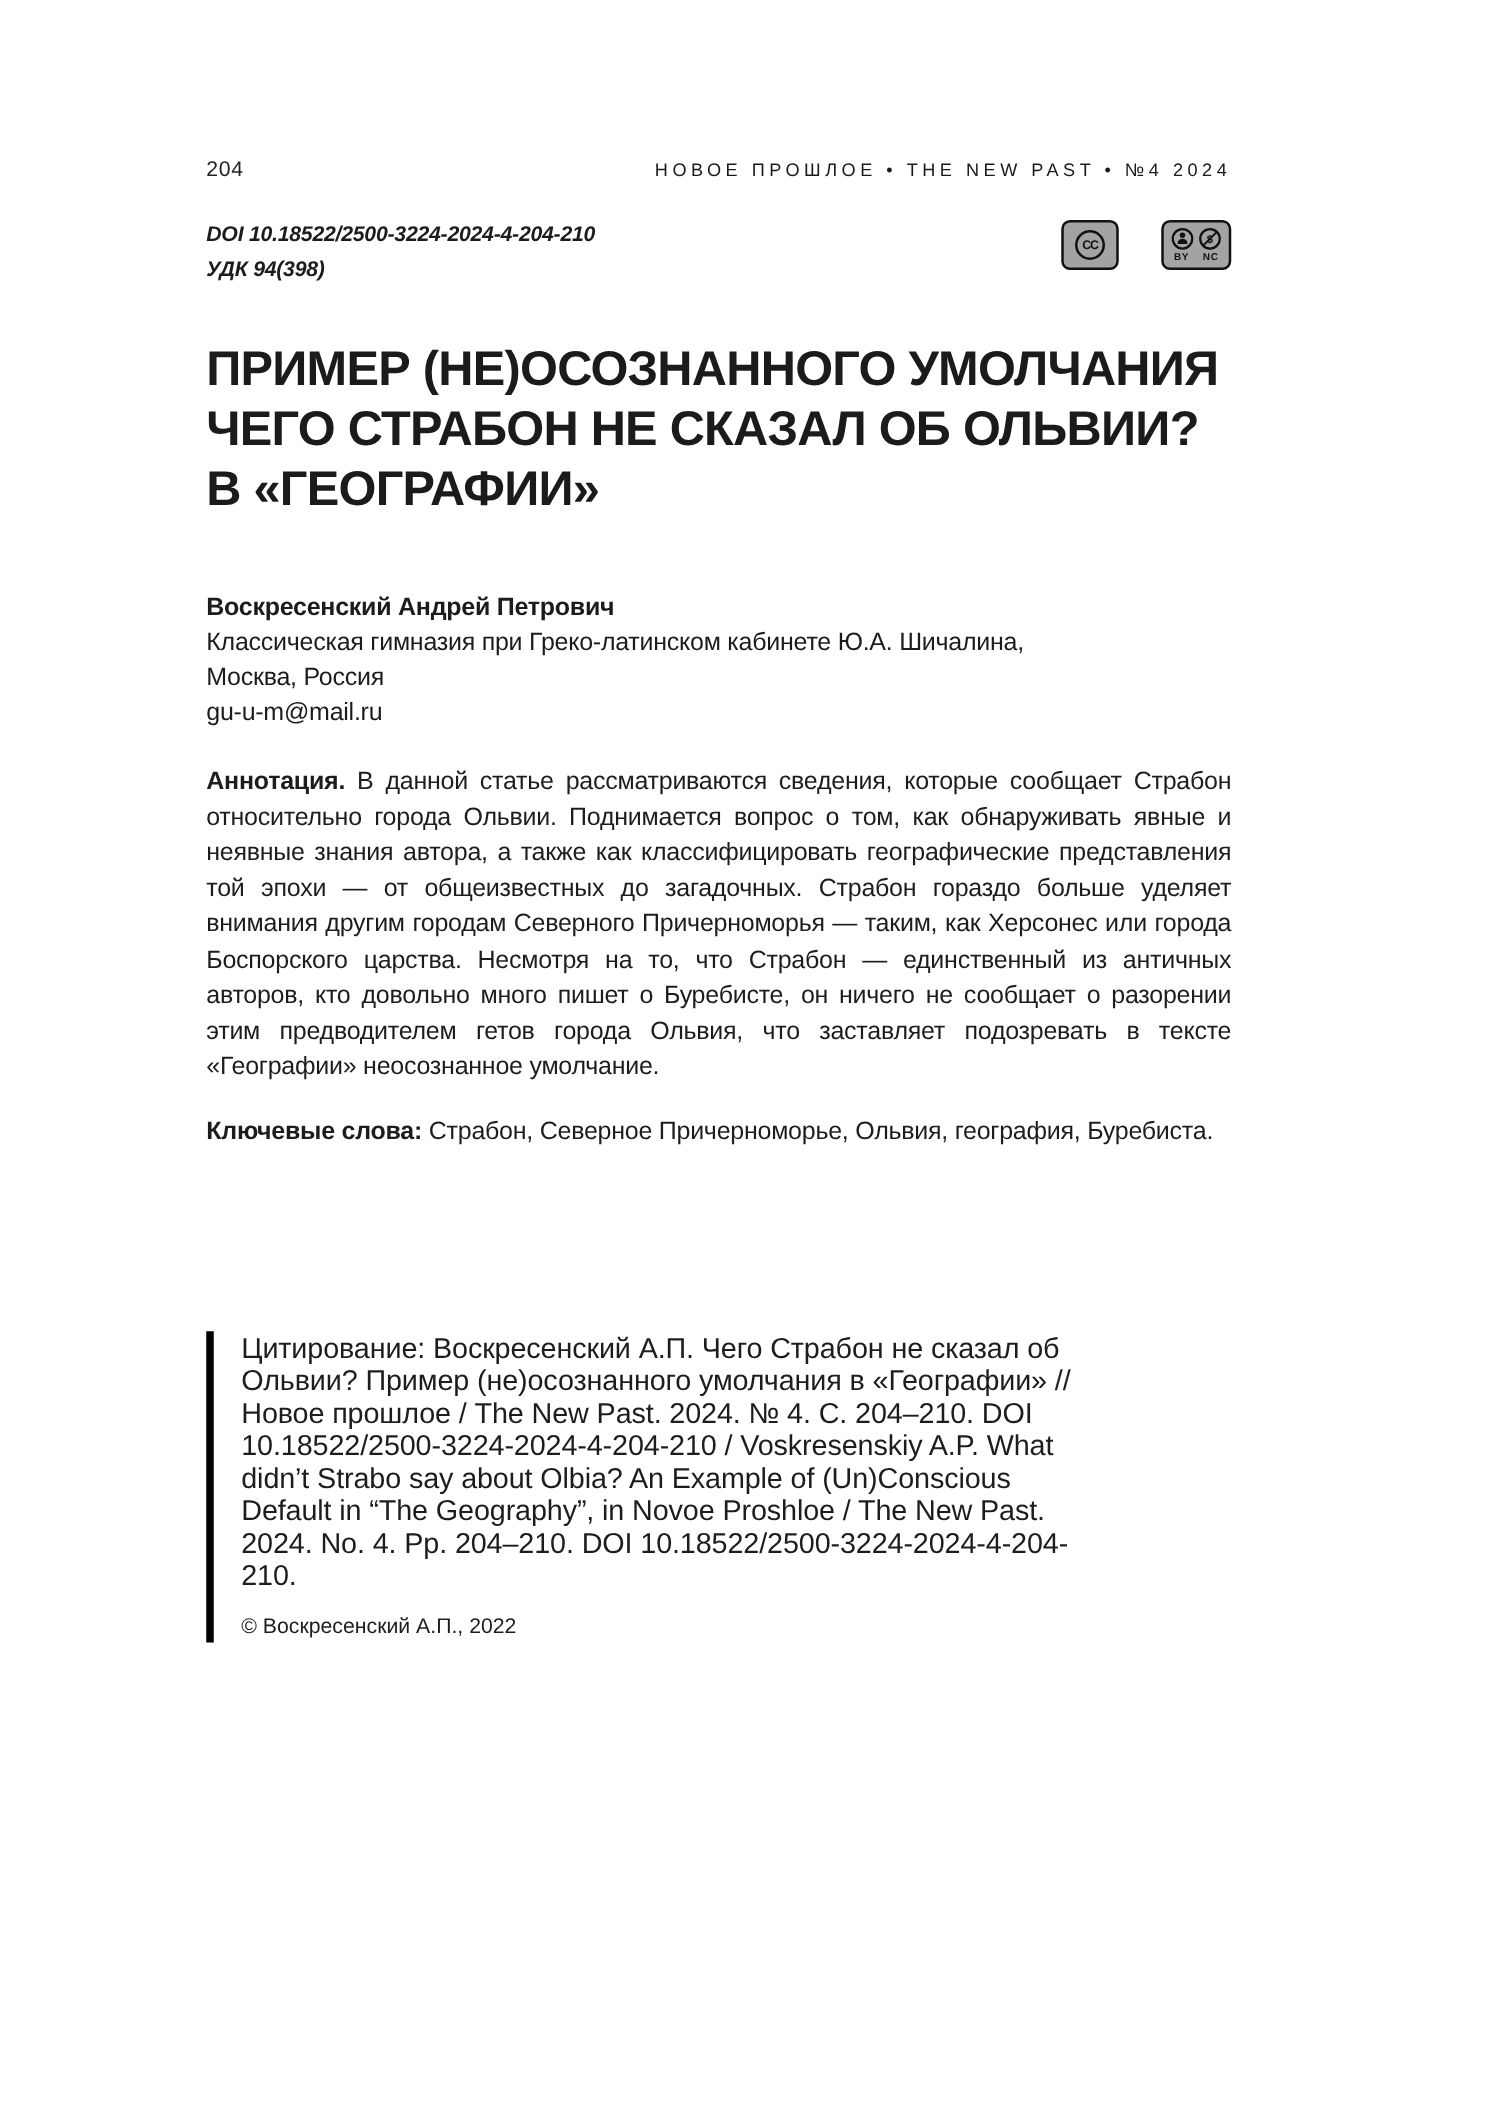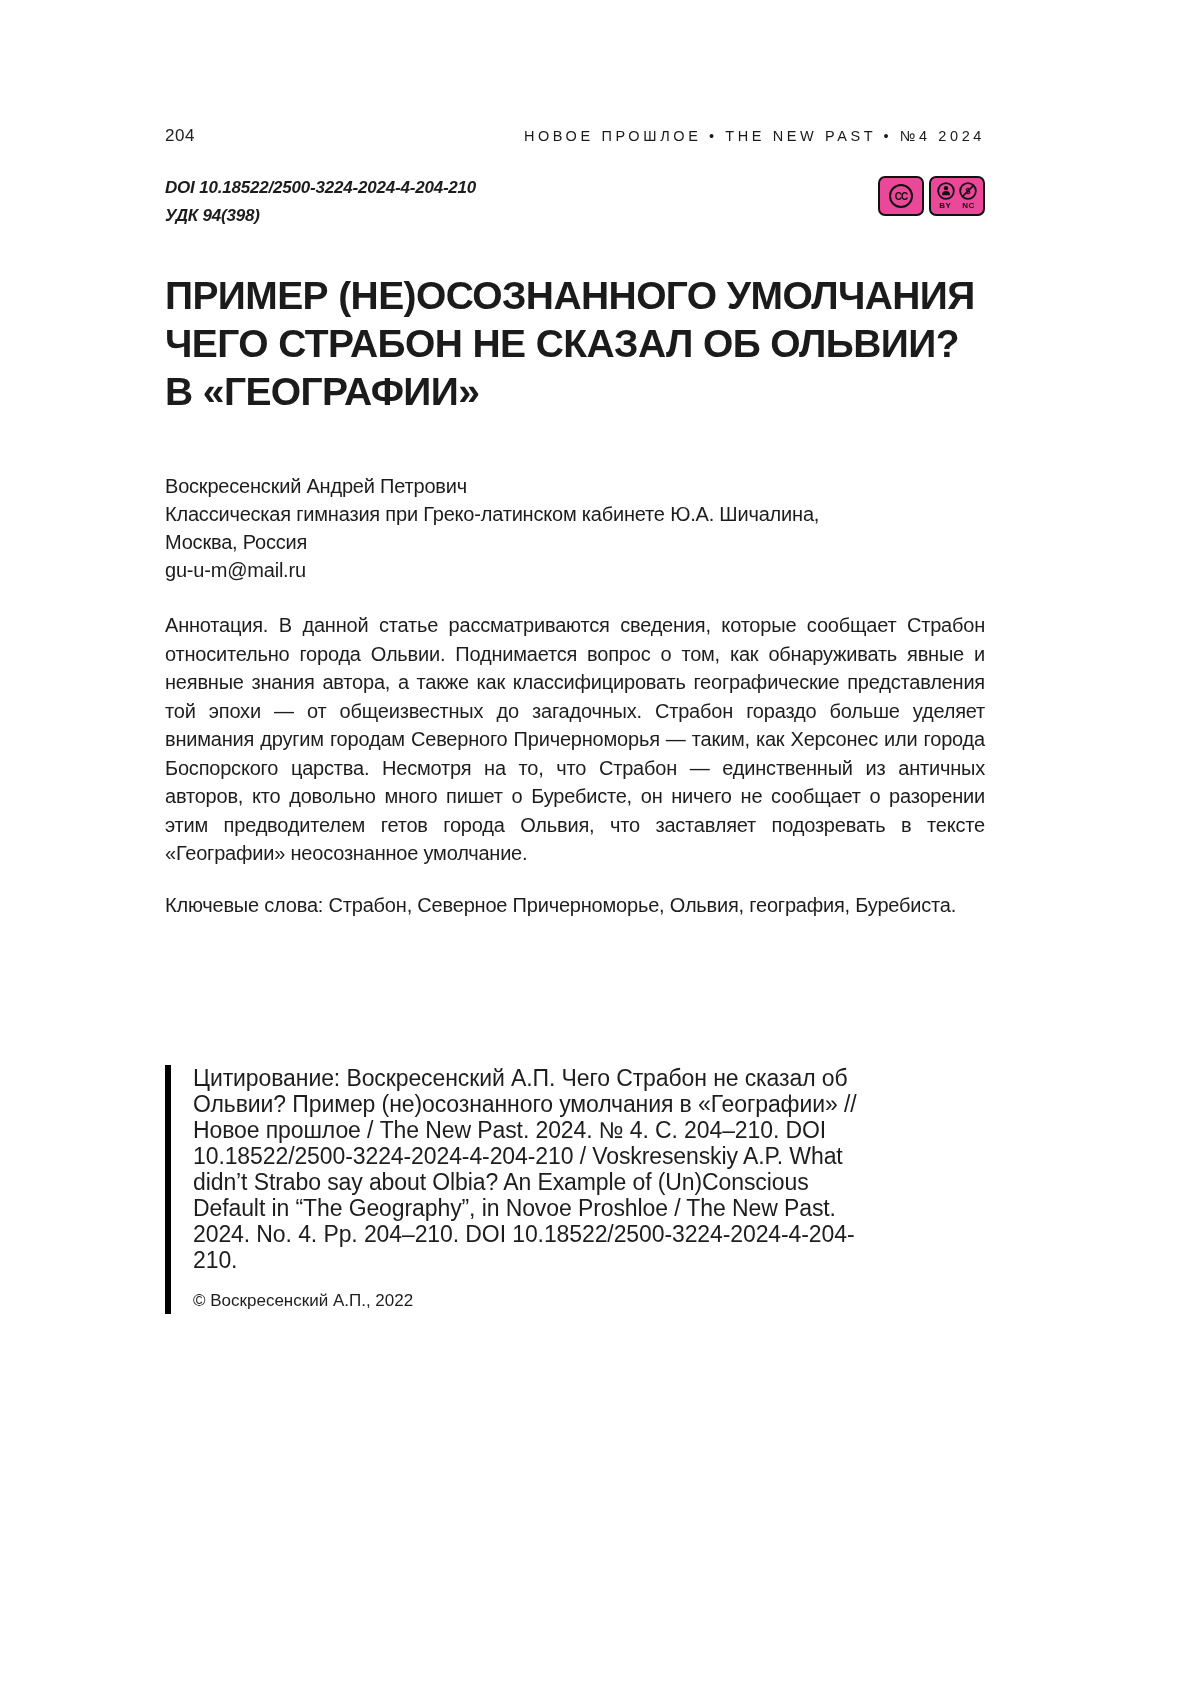--- a/index.html
+++ b/index.html
@@ -47,27 +47,28 @@
     font-size: 17px;
     line-height: 28px;
     letter-spacing: -0.2px;
   }
 
   
   .cc-badges { display: flex; gap: 5px; margin-top: 2px; }
   .cc-box {
     border: 2.5px solid #111;
     border-radius: 7px;
-    background: #ec4899;
+    background: #a3a3a3;
     display: flex;
     flex-direction: column;
     align-items: center;
     justify-content: center;
     padding: 3px 6px;
     height: 40px;
+    margin-left: 29px;
   }
   .cc-box.single { width: 46px; }
   .cc-circle {
     width: 24px; height: 24px;
     border: 2.6px solid #111;
     border-radius: 50%;
     display: flex; align-items: center; justify-content: center;
     font-size: 10px; font-weight: 700; letter-spacing: -1px; color: #111;
   }
   .cc-icons-row { display: flex; gap: 4px; align-items: center; }
@@ -82,32 +83,32 @@
     font-size: 39px;
     font-weight: 700;
     line-height: 48px;
     letter-spacing: -0.6px;
     color: #1b1b1b;
   }
   .article-title .t-line { white-space: nowrap; }
 
   
   .author-block { margin-top: 56px; font-size: 20px; line-height: 28px; letter-spacing: -0.2px; }
-  .author-name { font-weight: 400; }
+  .author-name { font-weight: 700; }
 
   
   .abstract {
     margin-top: 27px;
     font-size: 20px;
     line-height: 28.5px;
     letter-spacing: -0.2px;
     text-align: justify;
     color: #1d1d1d;
   }
-  .abstract .lbl, .keywords .lbl { font-weight: 400; }
+  .abstract .lbl, .keywords .lbl { font-weight: 700; }
   .keywords {
     margin-top: 23px;
     font-size: 20px;
     line-height: 28.5px;
     letter-spacing: -0.2px;
     text-align: left;
     color: #1d1d1d;
   }
 
   

